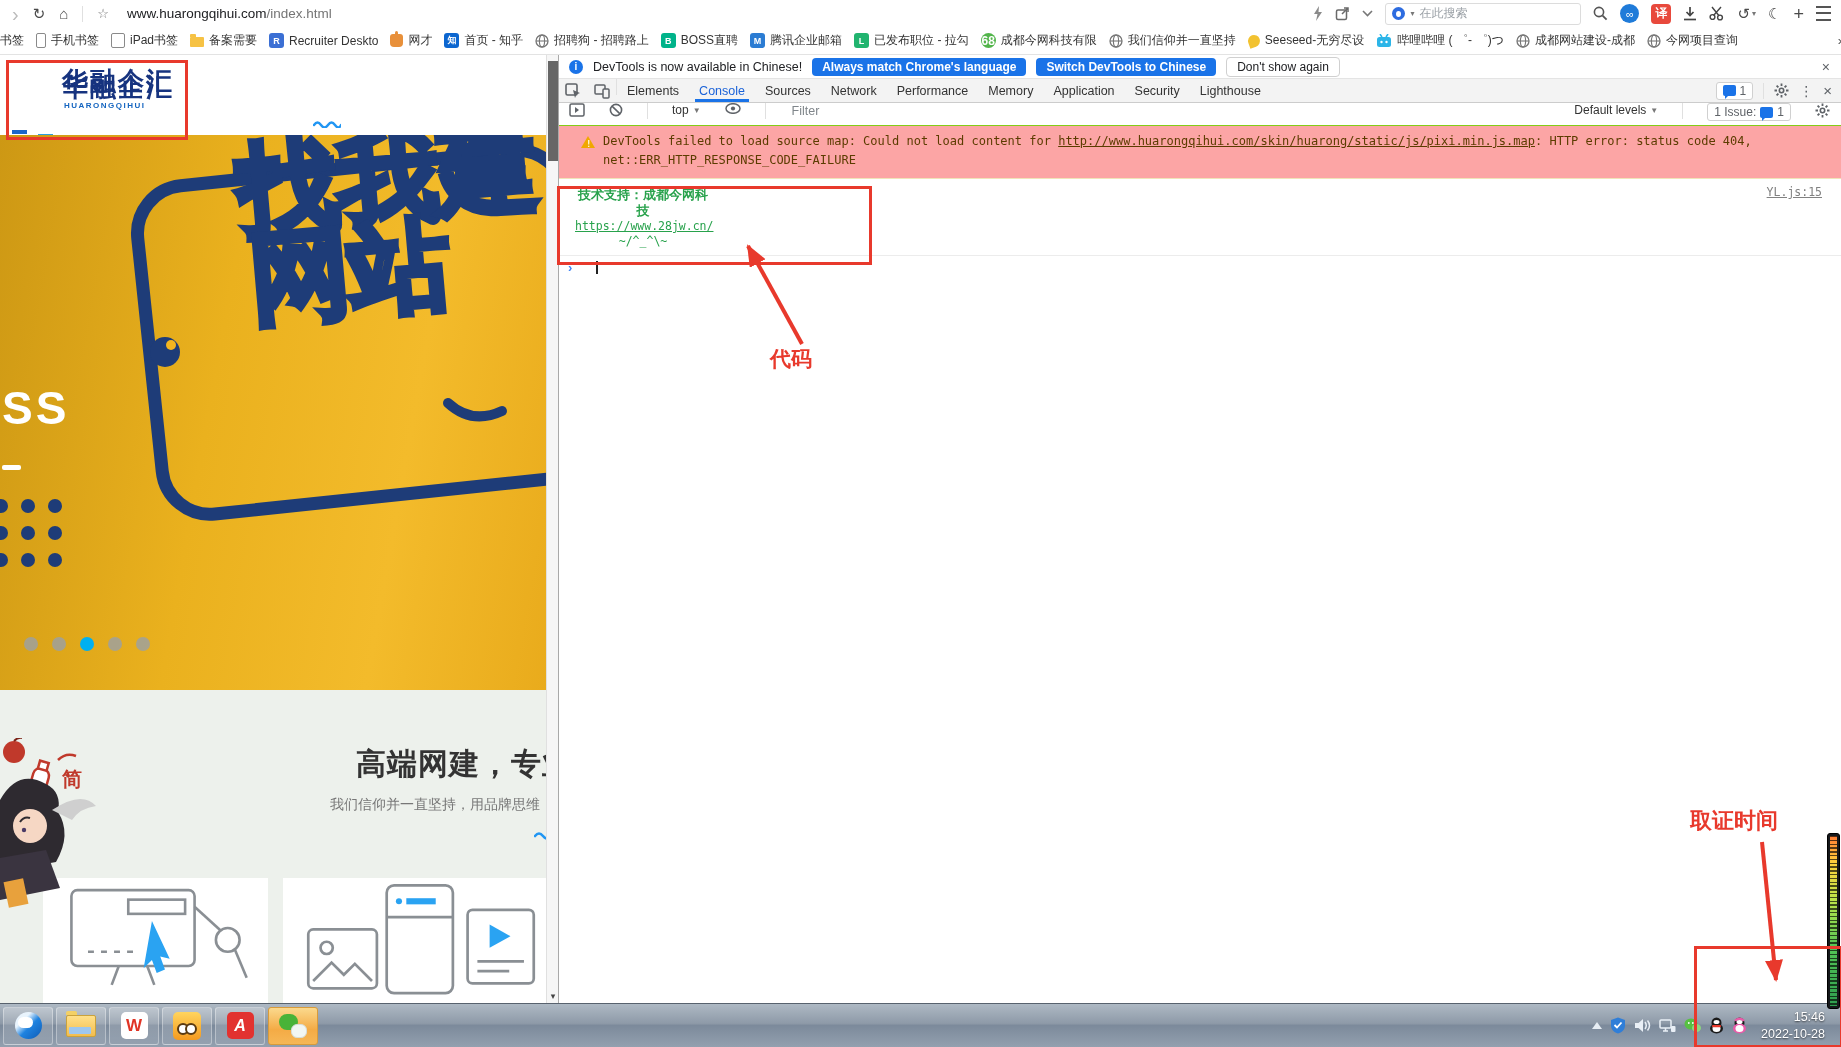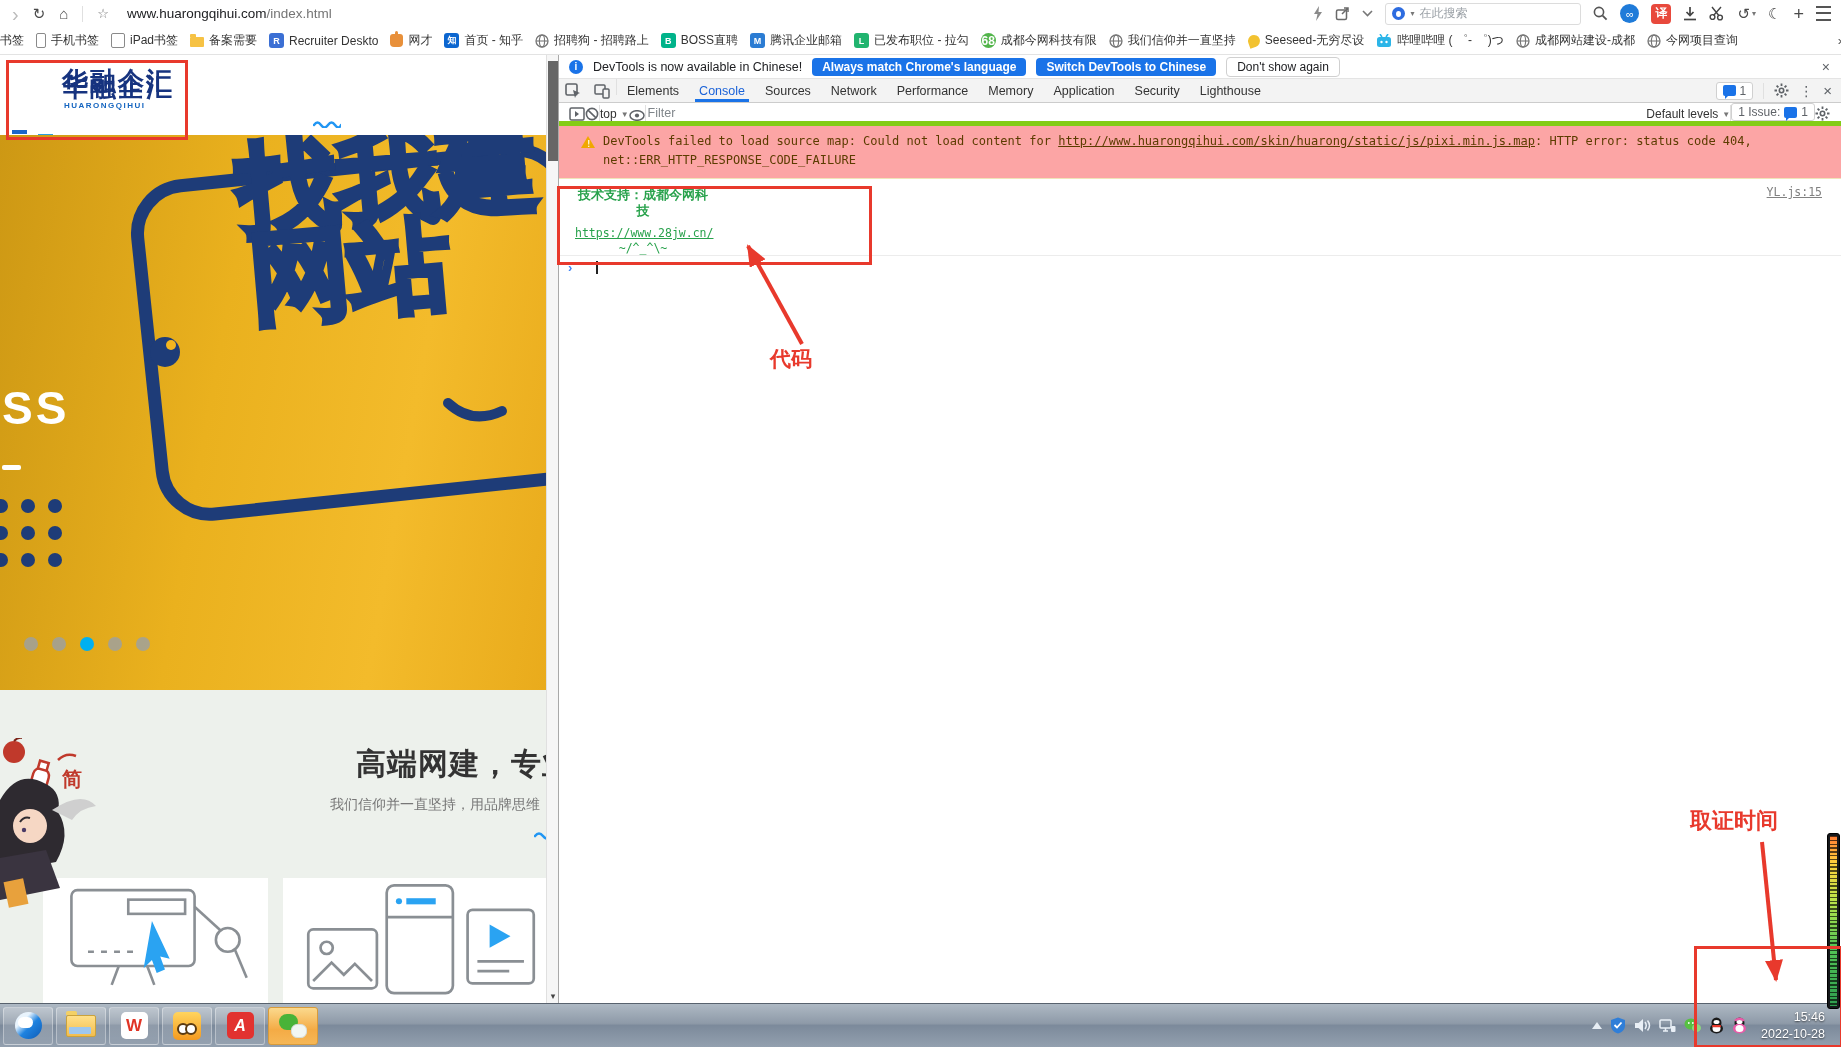--- a/index.html
+++ b/index.html
@@ -91,34 +91,34 @@
   .dt-tabs .ic{align-self:center;margin:0 6px;display:flex;}
   .tab{display:flex;align-items:center;padding:0 10px;position:relative;white-space:nowrap;}
   .tab.on{color:#1a62d8;}
   .tab.on:after{content:"";position:absolute;left:6px;right:6px;bottom:0;height:3px;background:#1a73e8;}
   .tabs-right{margin-left:auto;display:flex;align-items:center;gap:10px;padding-right:10px;}
   .pill{display:flex;align-items:center;gap:4px;border:1px solid #d0d0d0;background:#fff;border-radius:3px;
         padding:1px 6px;font-size:12px;color:#5f6368;}
   .bubble{width:13px;height:11px;background:#1a73e8;border-radius:2px;position:relative;flex:0 0 auto;}
   .bubble:after{content:"";position:absolute;left:2px;bottom:-3px;border:3px solid transparent;border-top-color:#1a73e8;border-left-color:#1a73e8;}
   .gr{color:#5f6368;}
-  .dt-toolbar{position:absolute;left:0;top:48px;width:100%;height:23px;background:#fff;border-bottom:5px solid #84cc16;
-              display:flex;align-items:flex-end;gap:0;padding:0 10px;box-sizing:border-box;font-size:12px;color:#333;}
+  .dt-toolbar{position:absolute;left:0;top:48px;width:100%;height:23px;background:#fff;border-bottom:1px solid #84cc16;
+              display:flex;align-items:flex-start;gap:24px;padding:0 10px;box-sizing:border-box;font-size:12px;color:#333;}
   .filter-in{flex:1;border:none;outline:none;font-size:12.5px;color:#333;background:transparent;}
   .filter-in::placeholder{color:#80868b;}
   .dt-warning{position:absolute;left:0;top:71px;width:100%;height:53px;background:#fca5a5;border-bottom:1px solid #f0e5ba;
               box-sizing:border-box;color:#5c3c00;font-size:12px;line-height:1.6;padding:6px 0 0 44px;}
   .warn-tri{position:absolute;left:22px;top:10px;width:0;height:0;border-left:7px solid transparent;
             border-right:7px solid transparent;border-bottom:12px solid #f0a800;}
   .warn-tri:after{content:"!";position:absolute;left:-2px;top:1px;color:#fffbe5;font-size:9px;font-weight:bold;}
   .wlink{text-decoration:underline;}
   .dt-log{position:absolute;left:0;top:124px;width:100%;height:76px;border-bottom:1px solid #ececec;background:#fff;}
   .glog{position:absolute;left:16px;top:8px;width:136px;text-align:center;color:#28a24c;}
   .glog .t{font-size:13px;font-weight:bold;line-height:16px;}
-  .glog .l{font-size:11.5px;line-height:15px;text-decoration:underline;margin-top:7px;}
+  .glog .l{font-size:11.5px;line-height:15px;text-decoration:underline;}
   .glog .e{font-size:11.5px;line-height:14px;}
   .srclink{position:absolute;right:20px;top:6px;font-size:11.5px;color:#818181;text-decoration:underline;}
   .dt-prompt{position:absolute;left:0;top:200px;width:100%;height:24px;display:flex;align-items:center;padding-left:9px;box-sizing:border-box;}
   .chev{color:#4285f4;font-size:13px;font-weight:bold;}
   .caret{display:inline-block;width:1.5px;height:13px;background:#222;margin-left:24px;}
 
   
   .taskbar{position:absolute;left:0;top:1003px;width:1841px;height:44px;
            background:linear-gradient(#aeb9c4,#8e9aa8 45%,#7c8a9b 50%,#93a0af);border-top:1px solid #58626e;
            display:flex;align-items:center;box-sizing:border-box;}

